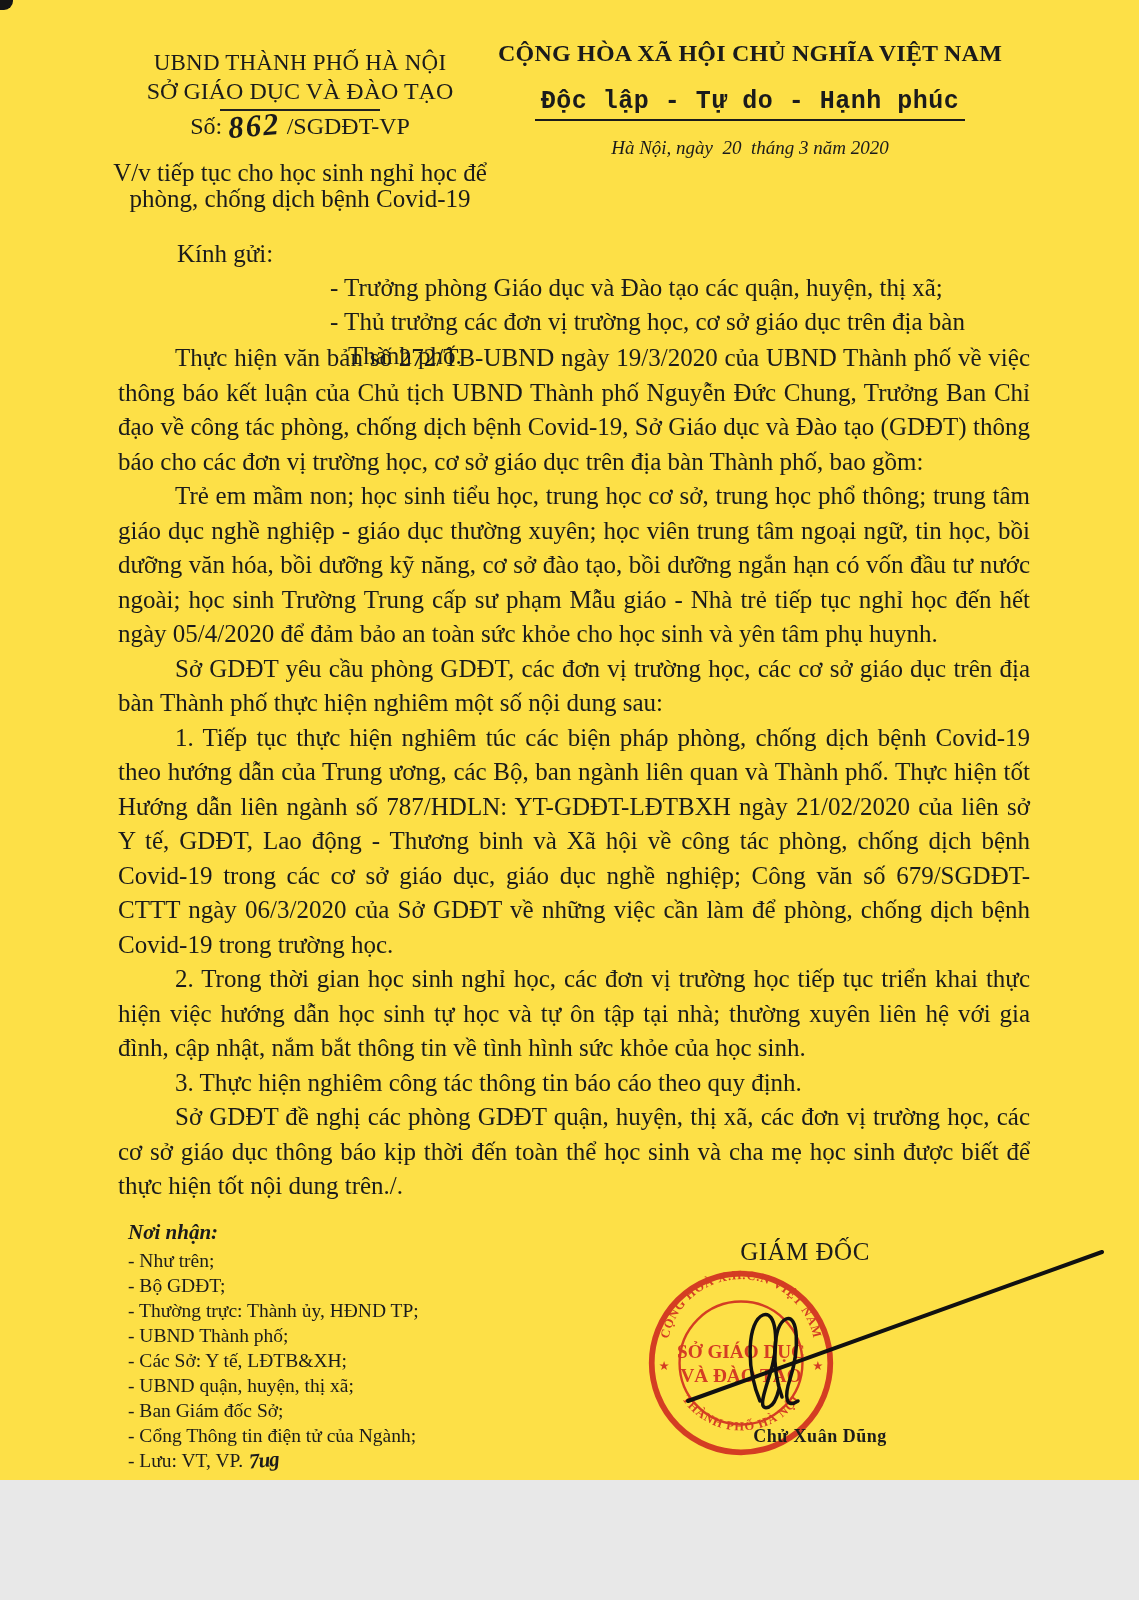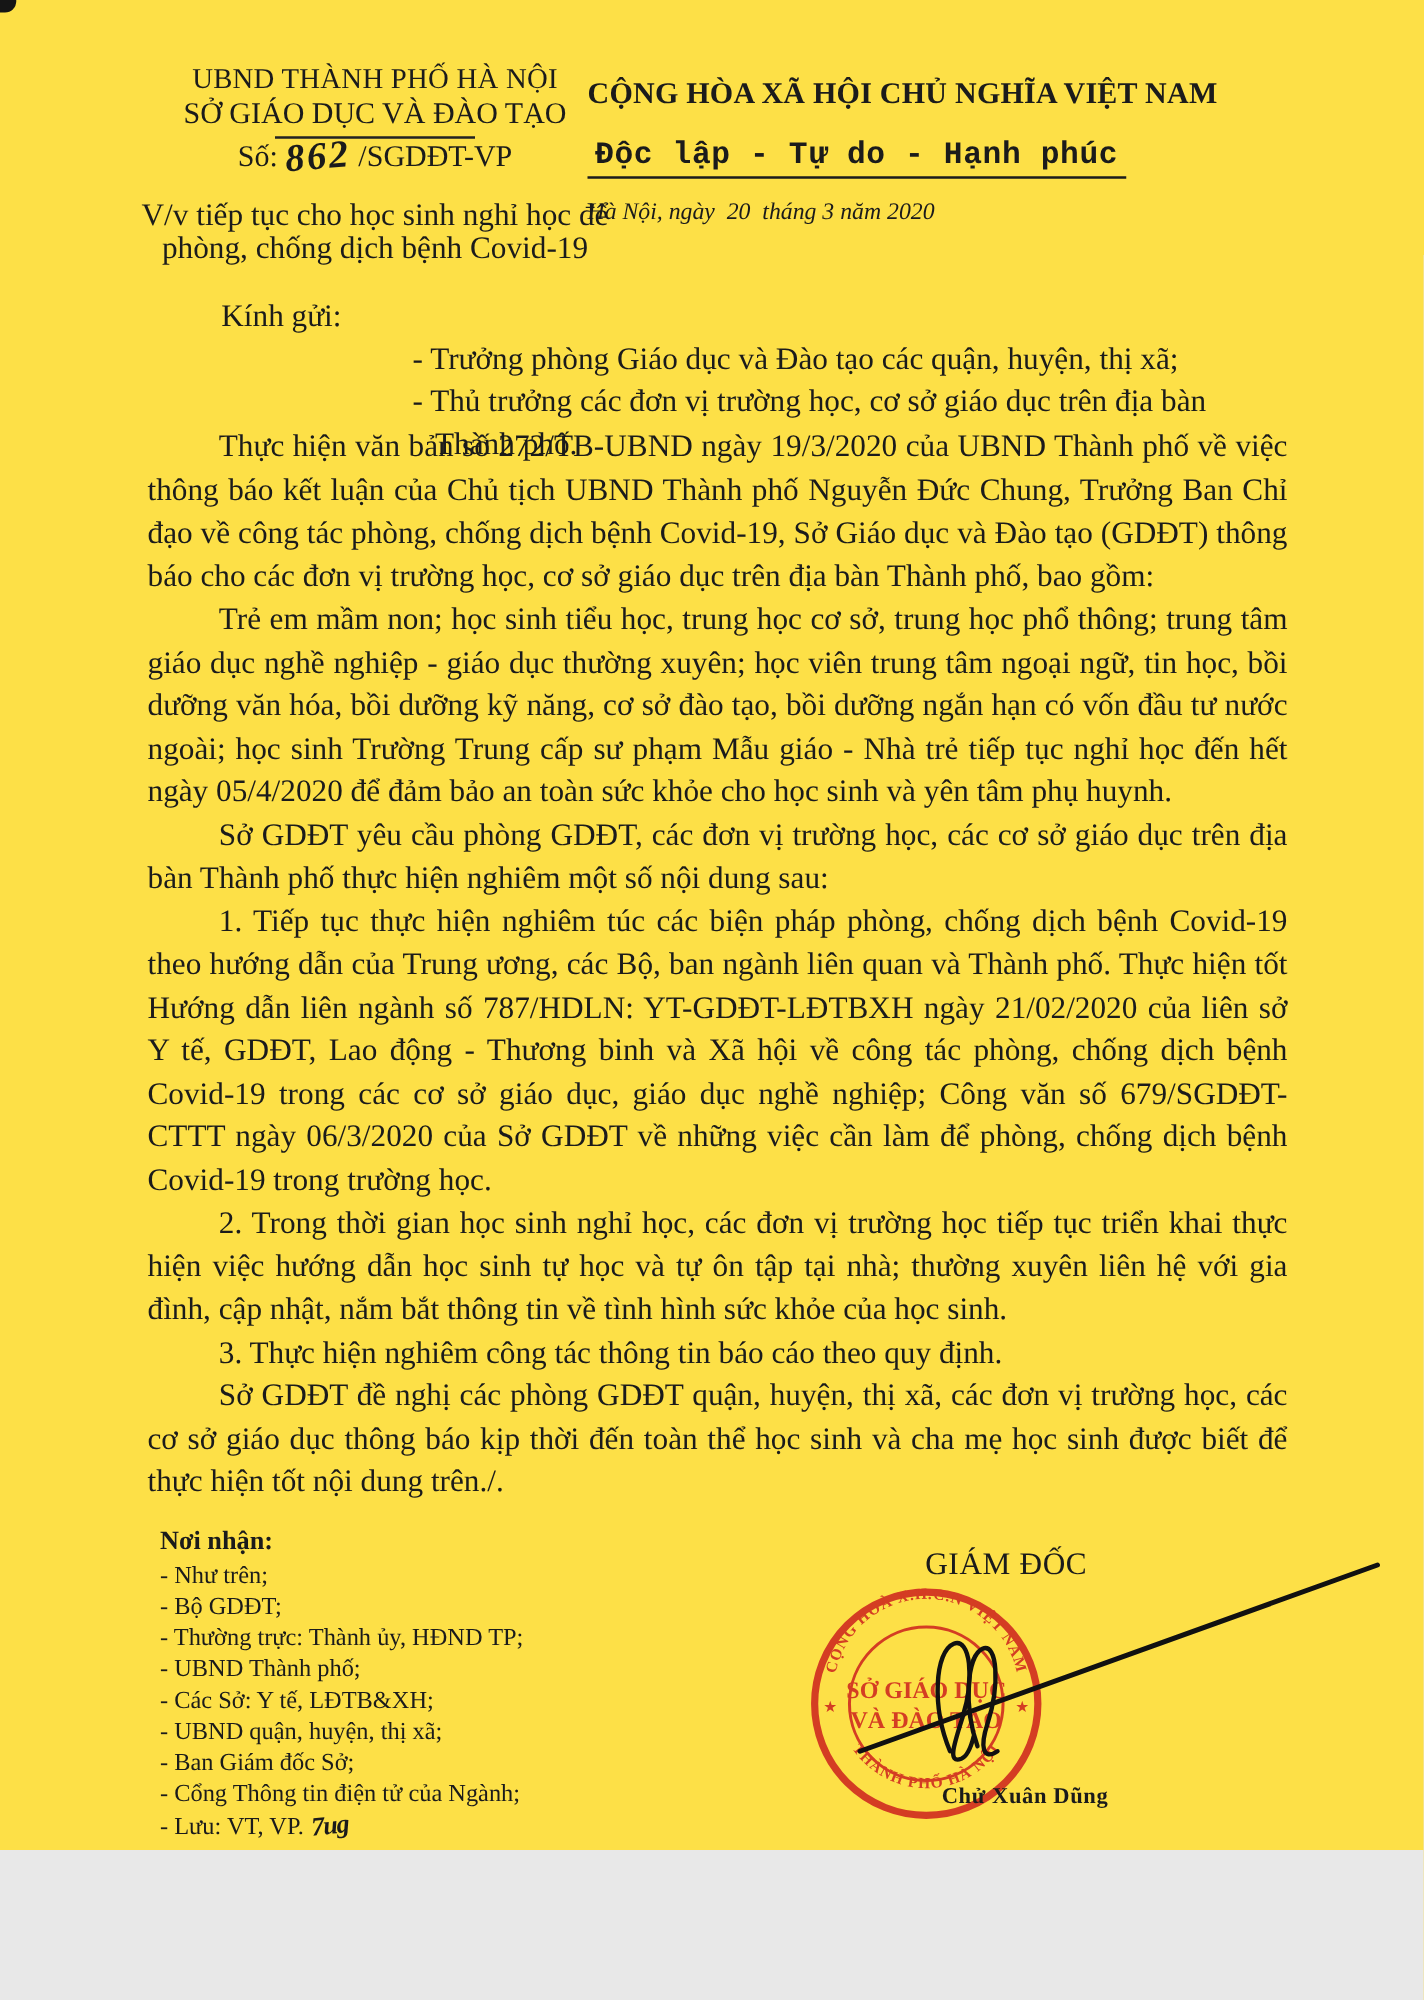--- a/index.html
+++ b/index.html
@@ -23,41 +23,41 @@
   .hdr-left .authority-parent{font-size:23px;letter-spacing:.2px;}
   .hdr-left .authority{font-size:24px;font-weight:normal;margin-top:2px;}
   .hdr-left .authority-underline{width:160px;border-top:2px solid #222;margin:4px auto 0;}
   .doc-number{font-size:24px;margin-top:2px;white-space:pre;}
   .doc-number .hand{
     display:inline-block;font-size:31px;font-style:italic;font-weight:600;
     transform:rotate(-5deg);letter-spacing:2px;line-height:20px;vertical-align:-2px;
   }
   .subject{font-size:25px;line-height:26px;margin-top:20px;}
   .hdr-right{
-    position:absolute;left:470px;top:62px;width:560px;
+    position:absolute;left:470px;top:40px;width:560px;text-align:center;
   }
   .hdr-right .republic{font-size:24px;font-weight:bold;letter-spacing:.2px;}
   .hdr-right .motto{
     display:inline-block;font-size:25px;font-weight:bold;
     border-bottom:2.5px solid #1b1b1b;padding:0 6px 3px;margin-top:2px;letter-spacing:.5px;font-family:Liberation Mono, monospace;
   }
   .hdr-right .dateline{font-size:19px;font-style:italic;margin-top:16px;white-space:pre;}
   
   .recipients{position:absolute;left:118px;top:213px;width:915px;font-size:25px;line-height:34px;margin-top:24px;}
   .recipients .kinh-gui{padding-left:59px;}
   .recipients .recip-item{padding-left:230px;text-indent:-18px;}
   
   .doc-body{position:absolute;left:118px;top:341px;width:912px;}
   .doc-body p{
     margin:0;font-size:25px;line-height:34.5px;
     text-align:justify;text-indent:57px;
   }
   
   .noi-nhan{position:absolute;left:128px;top:1220px;width:430px;font-size:19.5px;line-height:25px;}
-  .noi-nhan .nn-label{font-size:21px;font-weight:bold;margin-bottom:3px;}
+  .noi-nhan .nn-label{font-size:21px;font-weight:bold;font-style:italic;margin-bottom:3px;}
   .nn-archive .hand-mark{
     display:inline-block;font-style:italic;font-weight:bold;font-size:21px;
     transform:rotate(-6deg);letter-spacing:-1px;margin-left:6px;
   }
   .sig-title{
     position:absolute;left:640px;top:1238px;width:330px;text-align:center;
     font-size:25px;font-weight:normal;letter-spacing:.5px;
   }
   .stamp{position:absolute;left:645px;top:1267px;width:192px;height:192px;opacity:.95;}
   .sig-stroke{position:absolute;left:600px;top:1225px;width:539px;height:265px;}

